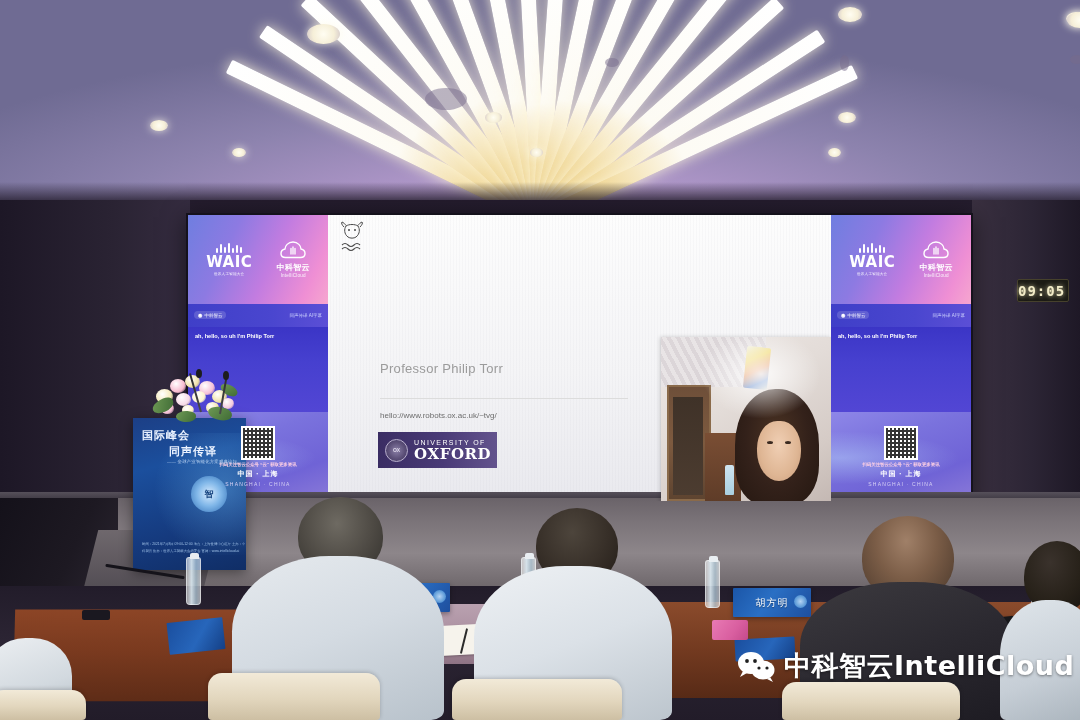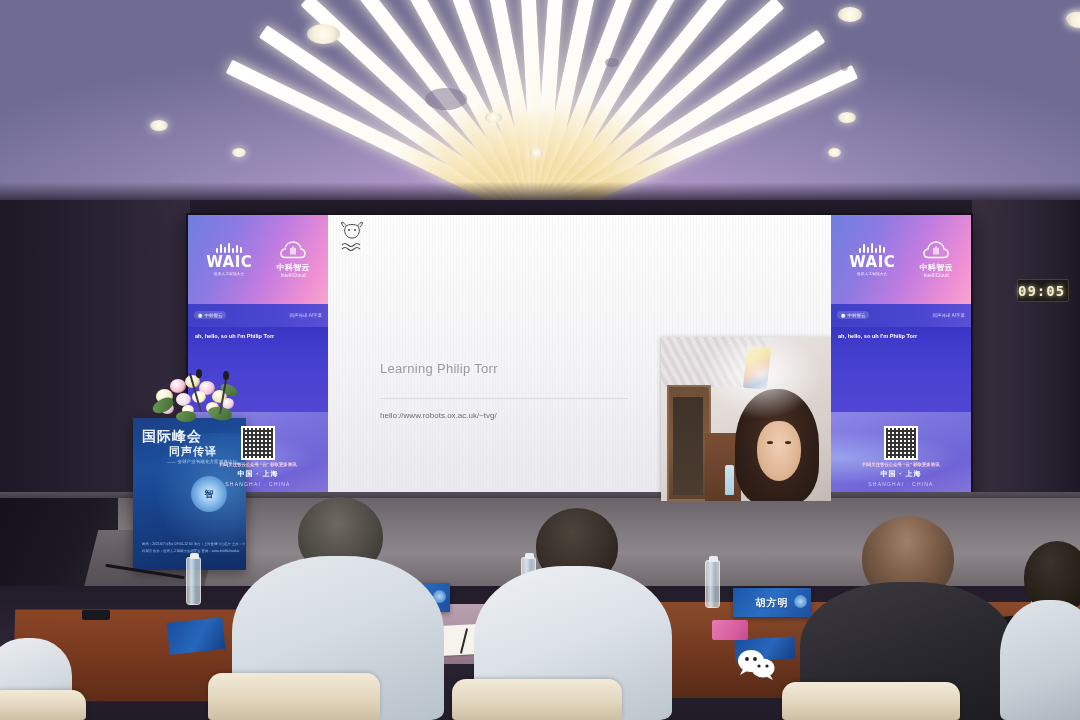--- a/index.html
+++ b/index.html
@@ -303,21 +303,21 @@
     background:linear-gradient(165deg,#1c3f86 0%, #1b4f9d 30%, #153a7e 70%, #102e66 100%);
     box-shadow:0 3px 12px rgba(0,0,0,.45);
     overflow:hidden;
   }
   .podium::before {
     content:""; position:absolute; right:-30%; top:10%;
     width:130%; height:80%;
     background:radial-gradient(circle at 62% 46%, rgba(120,200,255,.35) 0%, rgba(20,60,130,0) 62%);
   }
   .pod-t1 {
-    position:absolute; left:9px; top:10px; font-size:14px; font-weight:bold;
+    position:absolute; left:9px; top:10px; font-size:11px; font-weight:bold;
     color:#eaf2ff; letter-spacing:1px; z-index:2;
   }
   .pod-t2 {
     position:absolute; left:36px; top:26px; font-size:11px; font-weight:bold;
     color:#eaf2ff; letter-spacing:1px; z-index:2;
   }
   .pod-t3 {
     position:absolute; left:34px; top:41px; font-size:4.4px;
     color:#bcd4f2; letter-spacing:.2px; z-index:2; white-space:nowrap;
   }
@@ -364,21 +364,21 @@
 
   
   .nameplate {
     position:absolute; height:29px;
     background:linear-gradient(125deg,#1b56a8 0%, #2a6fc4 45%, #1e4f9e 100%);
     display:flex; align-items:center; justify-content:center;
     box-shadow:0 2px 5px rgba(0,0,0,.35);
     border-radius:1px; overflow:hidden;
   }
   .nameplate span {
-    font-size:10px; color:#fff; font-weight:bold; letter-spacing:1px;
+    font-size:10px; color:#fff; font-weight:normal; letter-spacing:1px;
     text-shadow:0 1px 1px rgba(0,0,0,.4);
   }
   .nameplate::after {
     content:""; position:absolute; right:4px; top:7px; width:13px; height:13px;
     border-radius:50%;
     background:radial-gradient(circle,#cfe9ff 0%, #6aa8e0 60%, #2a6fc4 100%);
     opacity:.85;
   }
 
   
@@ -541,24 +541,33 @@
   <div class="slide">
     <svg class="ox-crest" viewBox="0 0 28 34">
       <path d="M6 6 C4 4 3 2 4 1 C5.5 1.5 7 3 8 4.5 M22 6 C24 4 25 2 24 1 C22.5 1.5 21 3 20 4.5" fill="none" stroke="#4a4a4a" stroke-width="1"></path>
       <path d="M8 5 C6 8 6 13 10 16 C12 17.5 16 17.5 18 16 C22 13 22 8 20 5 C17 3 11 3 8 5 Z" fill="none" stroke="#4a4a4a" stroke-width="1"></path>
       <circle cx="11" cy="9" r="1" fill="#4a4a4a"></circle>
       <circle cx="17" cy="9" r="1" fill="#4a4a4a"></circle>
       <path d="M4 24 q3 -3 6 0 t6 0 t6 0" fill="none" stroke="#4a4a4a" stroke-width="1.1"></path>
       <path d="M4 28 q3 -3 6 0 t6 0 t6 0" fill="none" stroke="#4a4a4a" stroke-width="1.1"></path>
     </svg>
 
-    <div class="slide-presenter">Learning Philip Torr</div>
+    <div class="slide-presenter">Professor Philip Torr</div>
     <div class="slide-rule"></div>
     <div class="slide-url">hello://www.robots.ox.ac.uk/~tvg/</div>
 
+    <div class="ox-logo">
+      <div class="ox-seal">
+        <span>OX</span>
+      </div>
+      <div class="ox-txt">
+        <div class="ox-t1">UNIVERSITY OF</div>
+        <div class="ox-t2">OXFORD</div>
+      </div>
+    </div>
 
     <div class="webcam">
       <div class="wc-wall"></div>
       <div class="wc-ceiling"></div>
       <div class="wc-frame"></div>
       <div class="wc-frame2"></div>
       <div class="wc-shelf"></div>
       <div class="wc-bottle"></div>
       <div class="wc-kite"></div>
       <div class="wc-hair"></div>
@@ -722,13 +731,14 @@
   <svg class="wechat-icon" viewBox="0 0 38 32">
     <ellipse cx="14" cy="13" rx="13" ry="11" fill="#ffffff"></ellipse>
     <path d="M6 21 L3 27 L10 23 Z" fill="#ffffff"></path>
     <ellipse cx="26" cy="20" rx="11.5" ry="9.5" fill="#ffffff"></ellipse>
     <path d="M33 27 L36 32 L30 29 Z" fill="#ffffff"></path>
     <circle cx="10" cy="11" r="1.9" fill="#1f1f1f"></circle>
     <circle cx="18" cy="11" r="1.9" fill="#1f1f1f"></circle>
     <circle cx="22" cy="18" r="1.6" fill="#1f1f1f"></circle>
     <circle cx="30" cy="18" r="1.6" fill="#1f1f1f"></circle>
   </svg>
+  <div class="wm-text">中科智云IntelliCloud</div>
 </div>
 
 </body></html>

